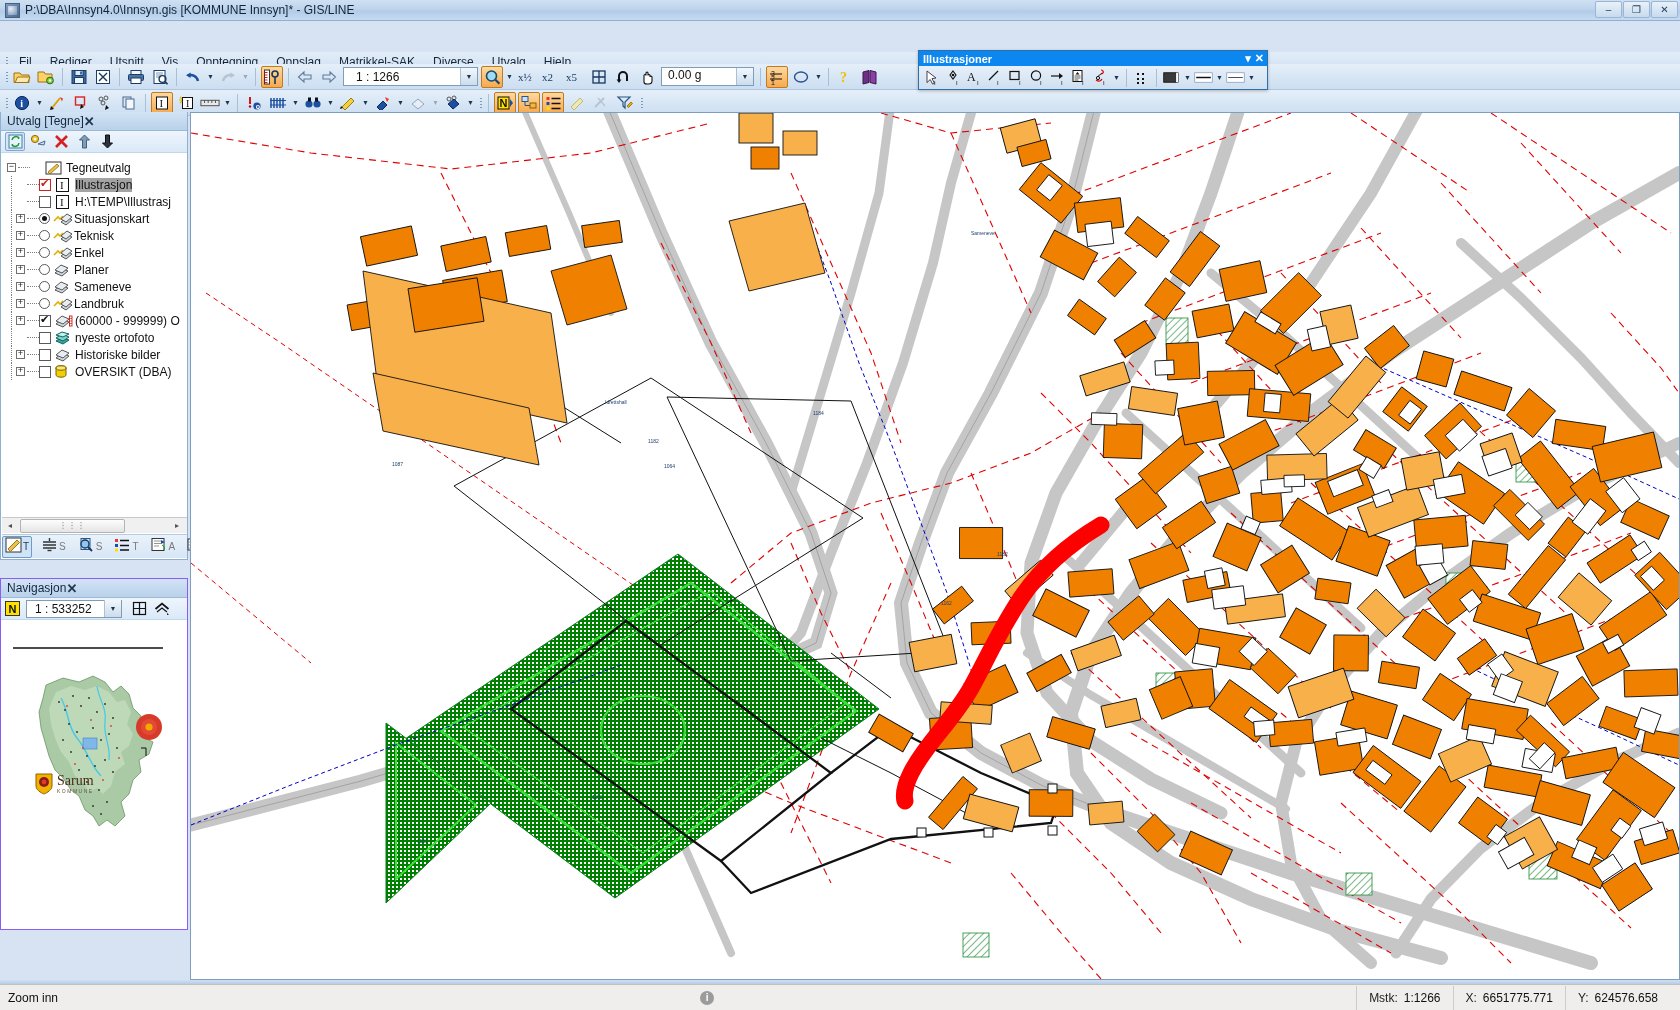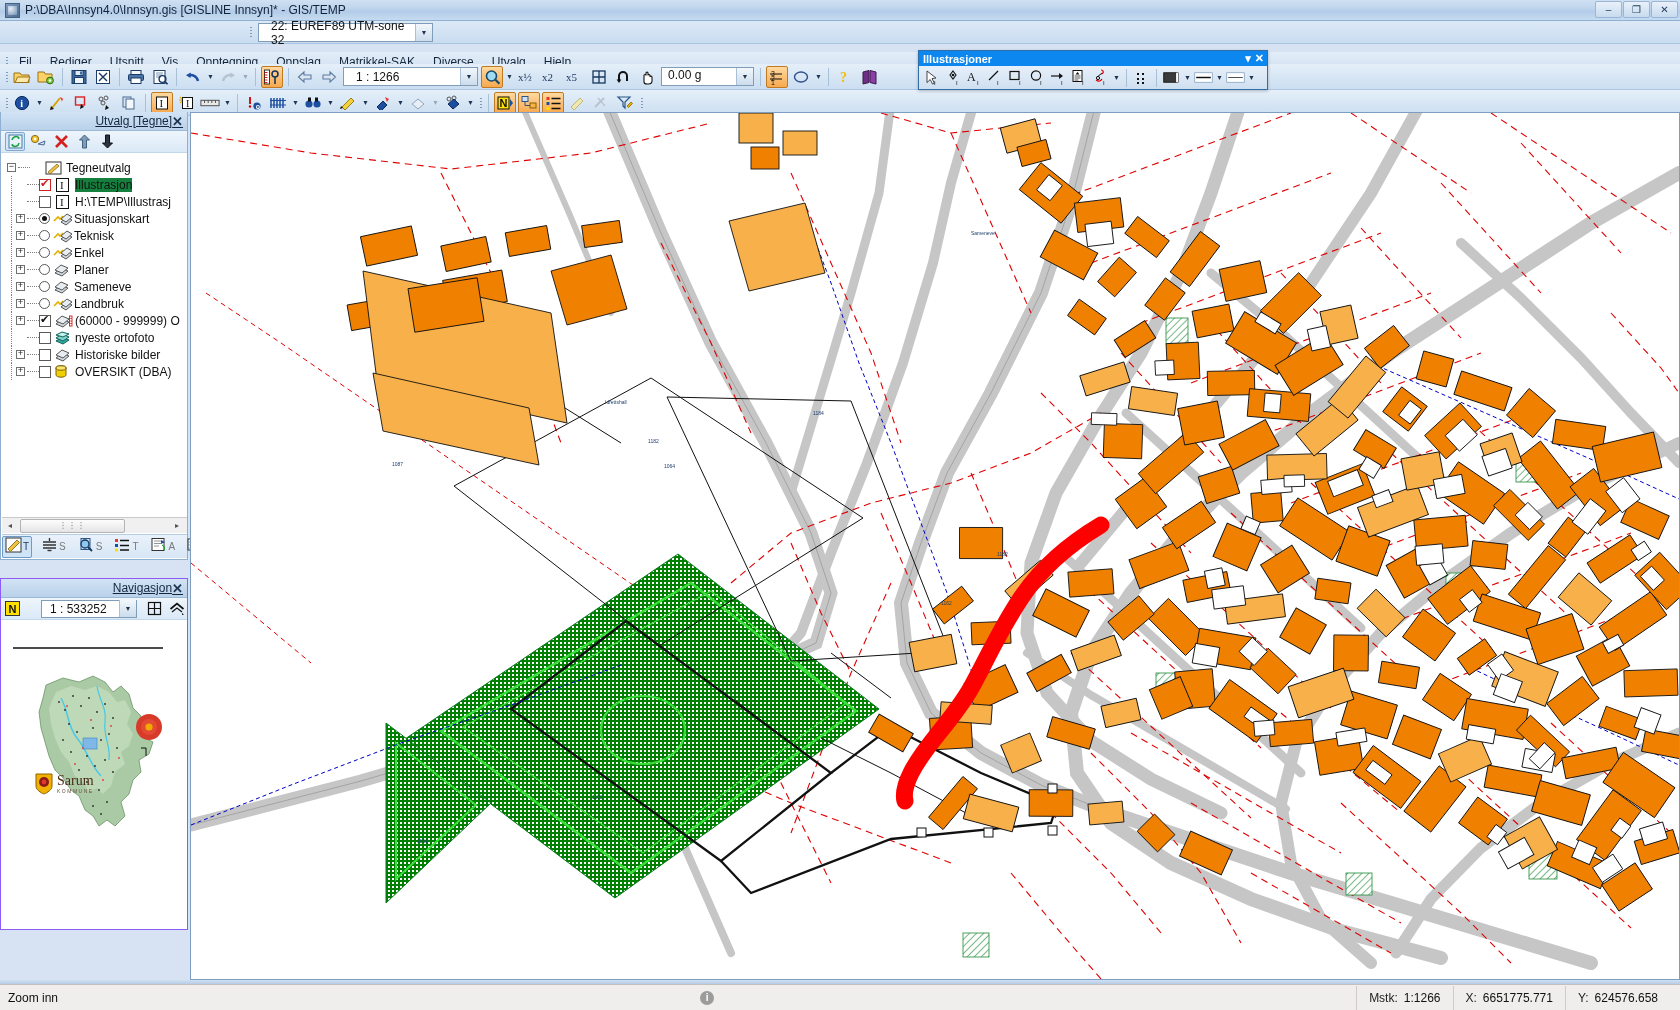--- a/index.html
+++ b/index.html
@@ -110,24 +110,23 @@
     width:93px; height:19px; border:1px solid #7f9db9; background:#fff;
     display:flex; justify-content:space-between;
     font-size:12px; color:#111; margin:0 2px; flex:none;
   }
   .gon-box .lbl { padding-left:6px; }
 
   
   .dock { position:absolute; left:0; background:#fff; }
   .panel-header {
     height:19px; background: linear-gradient(180deg,#d2e3f5,#b9d1ea);
-    display:flex; align-items:center; justify-content:flex-end;
-    padding:0 4px 0 16px; font-size:12px; color:#13263d;
+    display:flex; align-items:center; justify-content:flex-start;
+    padding:0 4px 0 6px; font-size:12px; color:#13263d;
     border-bottom:1px solid #9bb8d4;
-    text-decoration:underline;
   }
   .panel-close { font-size:13px; color:#1b344f; font-weight:bold; line-height:1; cursor:default; }
 
   #utvalg { top:112px; width:188px; height:448px; border:1px solid #8fb0d0; border-top:none;}
   .tree-toolbar {
     height:22px; background: linear-gradient(180deg,#eef5fc,#dae9f7);
     display:flex; align-items:center; padding-left:4px; gap:3px;
     border-bottom:1px solid #c3d7ea;
   }
   .ttb { width:20px; height:19px; display:flex; align-items:center; justify-content:center; border:1px solid transparent; border-radius:2px;}
@@ -155,21 +154,21 @@
   .radio {
     width:11px; height:11px; border:1px solid #5a5a5a; border-radius:50%;
     background:#fff; flex:none; margin-right:3px; position:relative;
   }
   .radio.on:after {
     content:""; position:absolute; left:2px; top:2px; width:5px; height:5px;
     background:#111; border-radius:50%;
   }
   .ticon { width:17px; height:14px; flex:none; margin-right:4px; }
   .tlabel { color:#111; }
-  .tlabel.selected { background:#15803d; }
+  .tlabel.selected { background:#a3a3a3; }
 
   .tree-hscroll {
     position:absolute; left:1px; bottom:26px; width:185px; height:16px;
     background:#f0f0f0; border-top:1px solid #c9c9c9;
     display:flex; align-items:center;
   }
   .hs-arrow { width:16px; height:15px; display:flex; align-items:center; justify-content:center; font-size:8px; color:#505050;}
   .hs-thumb {
     height:14px; width:105px; margin-left:2px;
     background:linear-gradient(180deg,#fdfdfd,#e4e4e4);
@@ -196,21 +195,21 @@
     border-bottom:1px solid #c3d7ea;
   }
   .nav-n {
     width:15px; height:15px; background:#ffe000; border:1px solid #333;
     font-size:11px; font-weight:bold; color:#111; display:flex;
     align-items:center; justify-content:center; flex:none;
   }
   .nav-scale {
     width:96px; height:18px; border:1px solid #7f9db9; background:#fff;
     display:flex; align-items:center; justify-content:space-between;
-    font-size:12px; color:#111; margin-left:18px; flex:none;
+    font-size:12px; color:#111; margin-left:3px; flex:none;
   }
   .nav-scale .lbl{ padding-left:8px; }
   .nav-map {
     position:relative; height:305px; background:#fff; overflow:hidden;
   }
 
   
   #mapwrap {
     position:absolute; left:190px; top:112px; width:1490px; height:868px;
     background:#fff; border:1px solid #7d9ec0; overflow:hidden;
@@ -260,35 +259,28 @@
     background:linear-gradient(180deg,#cfe0f2,#b6cde6);
   }
 </style>
 </head>
 <body>
 
 <div id="app">
 
   <div class="titlebar">
     <div class="title-icon"></div>
-    <div class="title-text">P:\DBA\Innsyn4.0\Innsyn.gis [GISLINE Innsyn]* - GIS/TEMP</div>
+    <div class="title-text">P:\DBA\Innsyn4.0\Innsyn.gis [KOMMUNE Innsyn]* - GIS/LINE</div>
     <div class="win-btns">
       <div class="win-btn">–</div>
       <div class="win-btn">❐</div>
       <div class="win-btn">✕</div>
     </div>
   </div>
 
-  <div class="projrow">
-    <span class="grip proj-grip"></span>
-    <div class="proj-combo">
-      <span class="lbl">22: EUREF89 UTM-sone 32</span>
-      <span class="combo-arrow">▼</span>
-    </div>
-  </div>
 
   <div class="menubar">
     <span class="grip" style="margin-left:4px;"></span>
     <div class="menu-item"><u>F</u>il</div>
     <div class="menu-item"><u>R</u>ediger</div>
     <div class="menu-item"><u>U</u>tsnitt</div>
     <div class="menu-item">Vi<u>s</u></div>
     <div class="menu-item">O<u>p</u>ptegning</div>
     <div class="menu-item"><u>O</u>ppslag</div>
     <div class="menu-item">Matrikkel-<u>S</u>AK</div>

